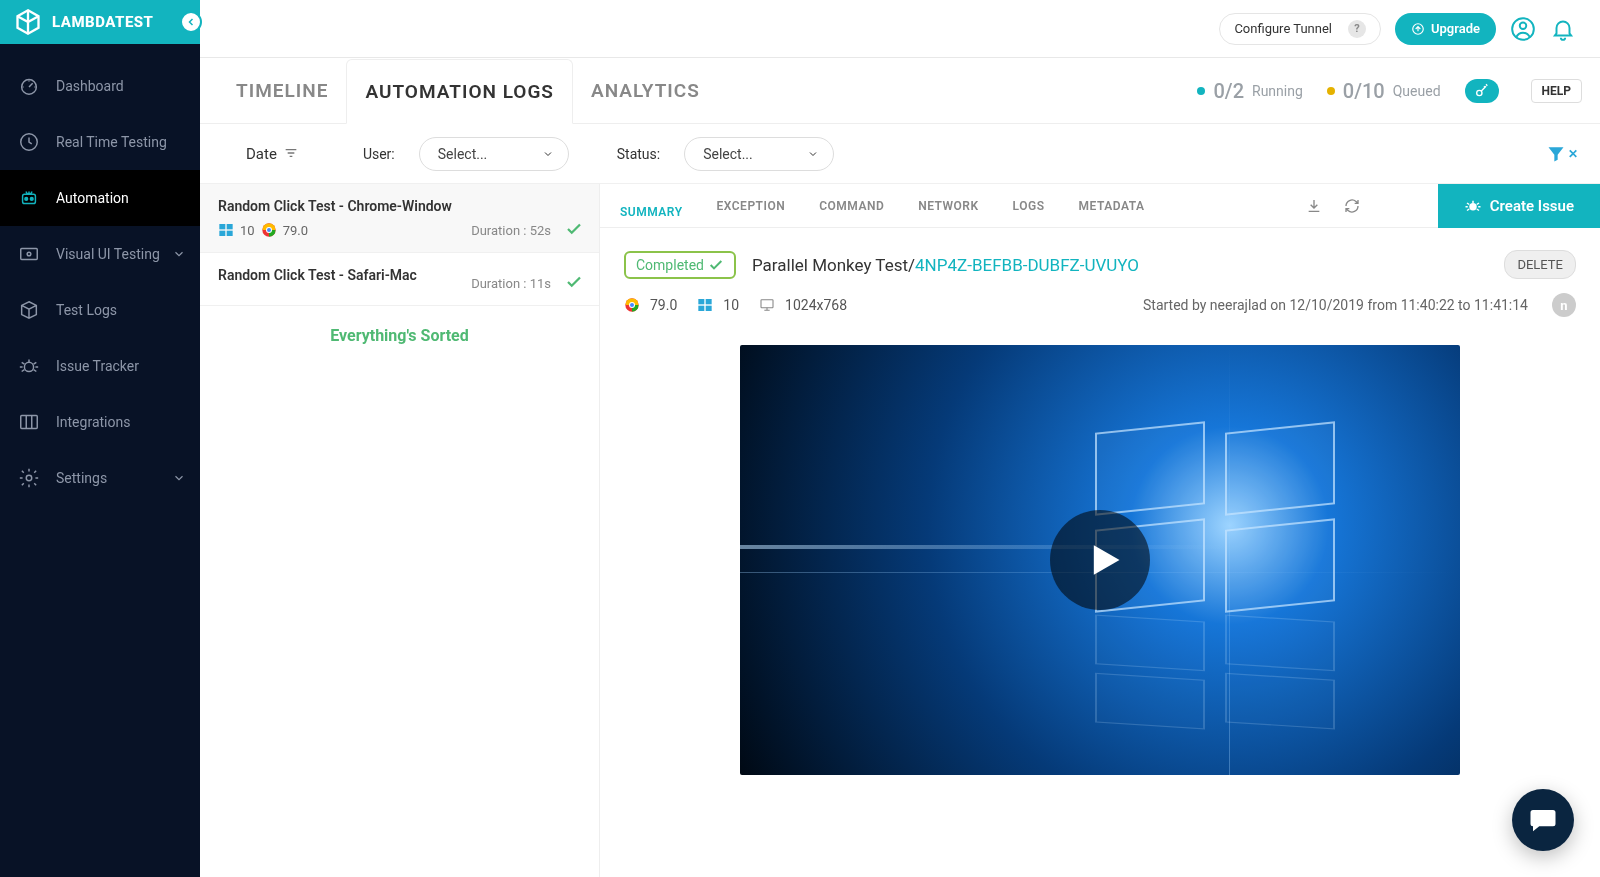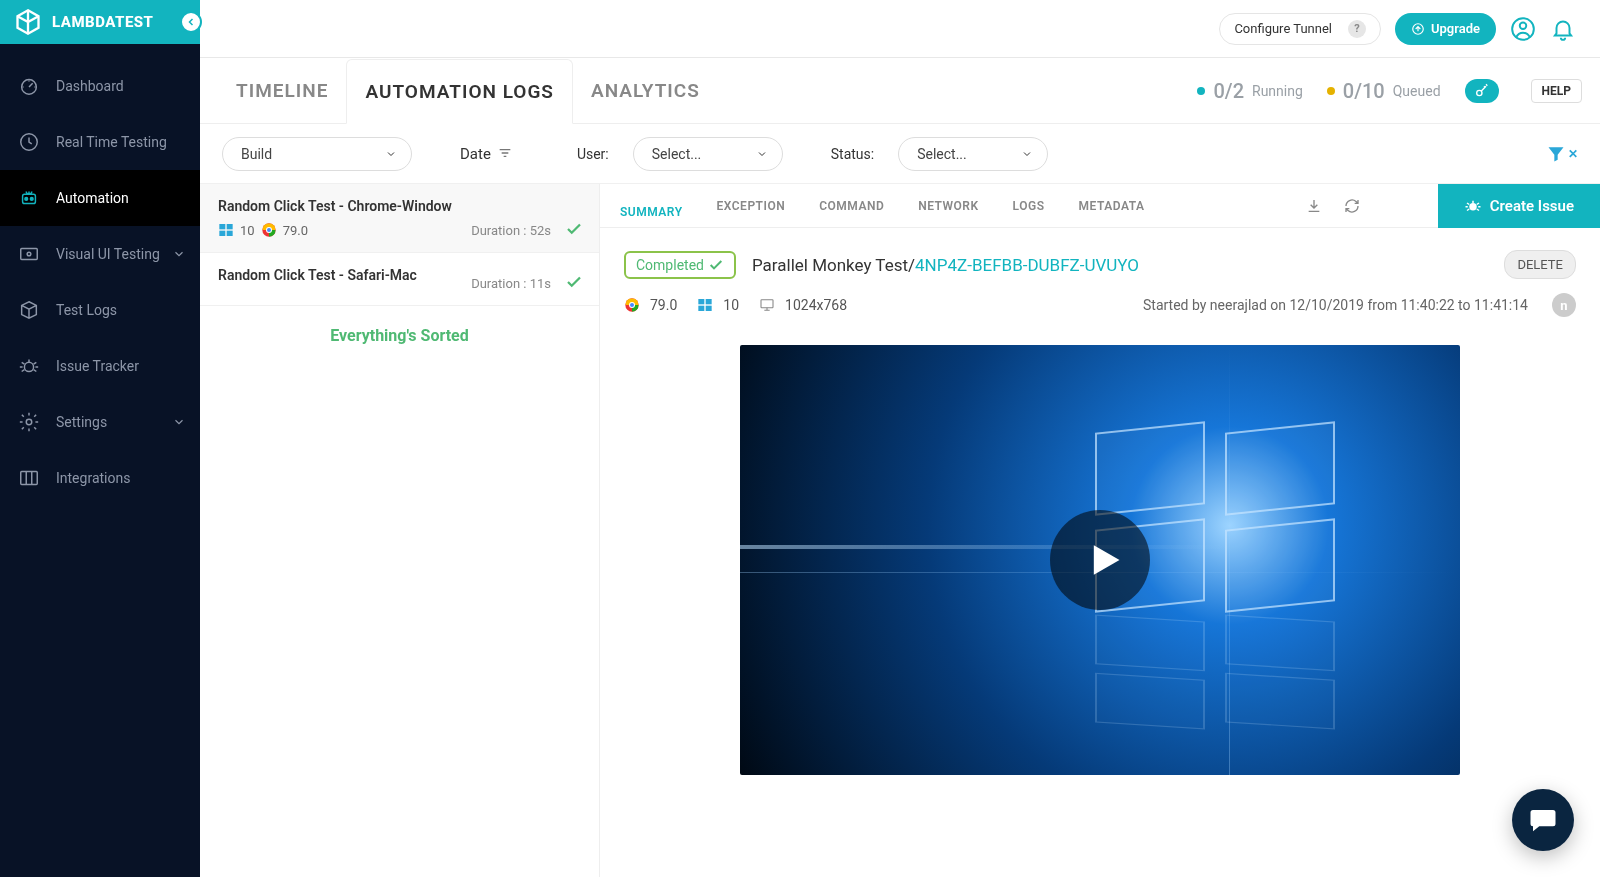--- a/index.html
+++ b/index.html
@@ -166,34 +166,34 @@
     </li>
     <li class="nav-item">
       <svg viewBox="0 0 24 24" fill="none" stroke="currentColor" stroke-width="1.6">
           <circle cx="12" cy="13" r="5"></circle>
           <path d="M12 8V5 M7 10l-3-2 M17 10l3-2 M7 16l-3 2 M17 16l3 2 M5 13H2 M22 13h-3"></path>
         </svg>
       <span>Issue Tracker</span>
     </li>
     <li class="nav-item">
       <svg viewBox="0 0 24 24" fill="none" stroke="currentColor" stroke-width="1.6">
+          <rect x="3" y="5" width="18" height="14" rx="1"></rect>
+          <path d="M9 5v14 M15 5v14"></path>
+        </svg>
+      <span>Integrations</span>
+    </li>
+    <li class="nav-item">
+      <svg viewBox="0 0 24 24" fill="none" stroke="currentColor" stroke-width="1.6">
           <circle cx="12" cy="12" r="3"></circle>
           <path d="M12 2v3M12 19v3M4.2 4.2l2.1 2.1M17.7 17.7l2.1 2.1M2 12h3M19 12h3M4.2 19.8l2.1-2.1M17.7 6.3l2.1-2.1"></path>
         </svg>
       <span>Settings</span>
       <svg class="chev" viewBox="0 0 24 24" fill="none" stroke="currentColor" stroke-width="2">
           <path d="M6 9l6 6 6-6"></path>
         </svg>
-    </li>
-    <li class="nav-item">
-      <svg viewBox="0 0 24 24" fill="none" stroke="currentColor" stroke-width="1.6">
-          <rect x="3" y="5" width="18" height="14" rx="1"></rect>
-          <path d="M9 5v14 M15 5v14"></path>
-        </svg>
-      <span>Integrations</span>
     </li>
   </ul>
 </aside>
 
 <div class="main">
 
   <div class="topbar">
     <button class="tunnel-btn">
       <span>Configure Tunnel</span>
       <span class="q">?</span>
@@ -237,26 +237,20 @@
         <svg viewBox="0 0 24 24" width="16" height="16" fill="none" stroke="#fff" stroke-width="2">
             <circle cx="8" cy="15" r="4"></circle>
             <path d="M11 12l7-7 M15 5l2 2 M18 2l2 2"></path>
           </svg>
       </div>
       <button class="help-btn">HELP</button>
     </div>
   </div>
 
   <div class="filters-row">
-    <div class="select wide">
-      <span>Build</span>
-      <svg class="caret" viewBox="0 0 24 24" fill="none" stroke="#333" stroke-width="2">
-          <path d="M6 9l6 6 6-6"></path>
-        </svg>
-    </div>
     <div class="date-filter">
       <span>Date</span>
       <svg width="16" height="16" viewBox="0 0 24 24" fill="none" stroke="#777" stroke-width="2">
           <path d="M4 7h16 M7 12h10 M10 17h4"></path>
         </svg>
     </div>
     <span class="label-f" style="margin-left:40px">User:</span>
     <div class="select mid">
       <span>Select...</span>
       <svg class="caret" viewBox="0 0 24 24" fill="none" stroke="#333" stroke-width="2">

